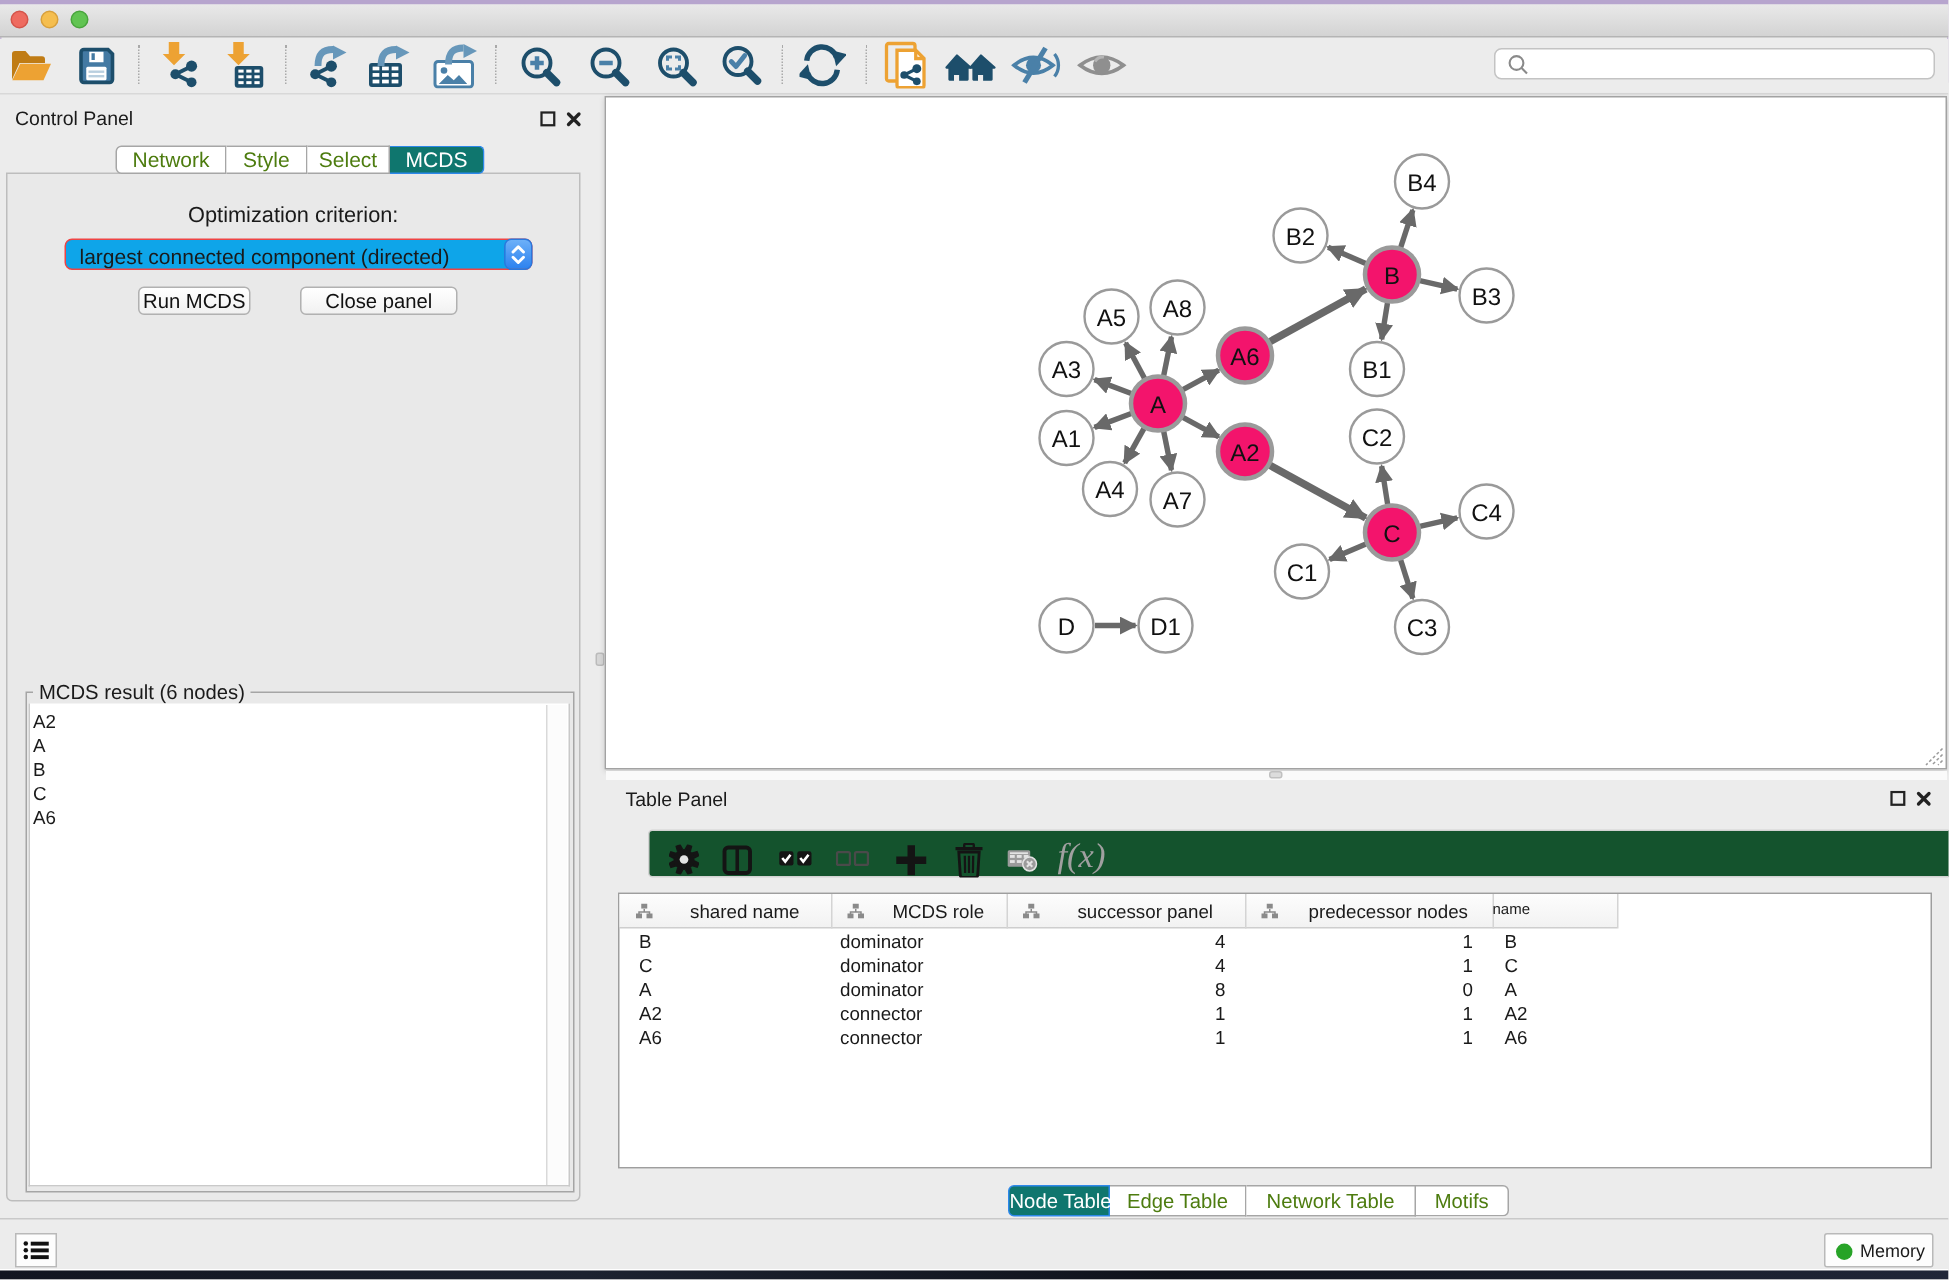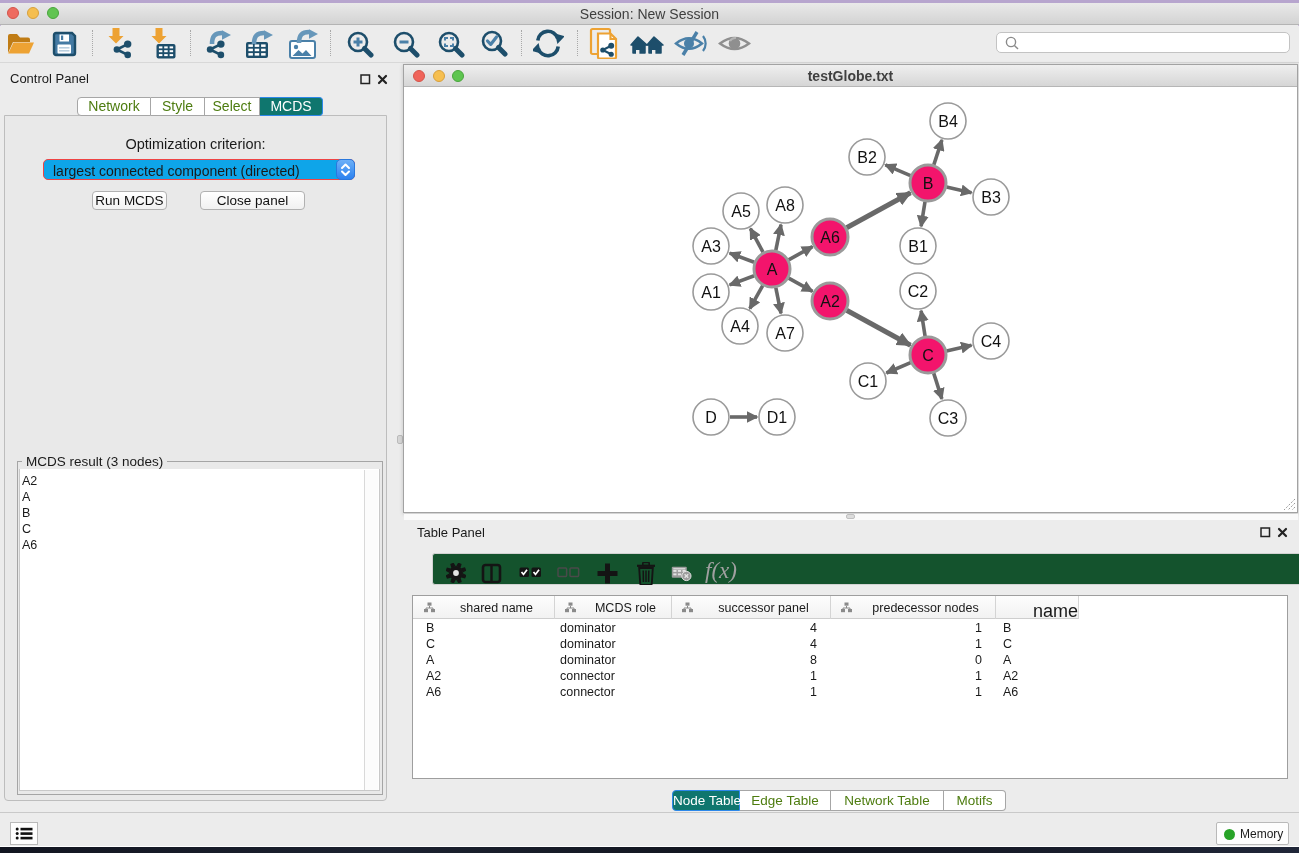--- a/index.html
+++ b/index.html
@@ -28,21 +28,20 @@
 <body>
 
 <div class="abs" style="left:0;top:0;width:1299px;height:3px;background:#b7a5ce"></div>
 <div class="abs" style="left:0;top:3px;width:1px;height:52px;background:#c9bad9"></div>
 <div class="abs" style="left:1298px;top:3px;width:1px;height:52px;background:#c9bad9"></div>
 
 <div class="titlebar">
  <div class="tl" style="left:7px;background:#ee6b60;border:1px solid #d4544a"></div>
  <div class="tl" style="left:27px;background:#f5be4f;border:1px solid #d8a03c"></div>
  <div class="tl" style="left:46.5px;background:#61c452;border:1px solid #49a53d"></div>
- <div class="wintitle">Session: New Session</div>
 </div>
 
 <div class="toolbar">
     <svg style="position:absolute;left:7px;top:6px" width="28" height="25">
       <path d="M1,21 V4 a2,2 0 0 1 2,-2 h7 l3,3.5 h8 a2,2 0 0 1 2,2 V10 H6 z" fill="#c07c15"></path>
       <path d="M6.5,10.5 h20.5 l-5,11 H1.2 z" fill="#eda233"></path>
     </svg>
 <svg style="position:absolute;left:52px;top:5px" width="25" height="26">
       <path d="M2,4 a2,2 0 0 1 2,-2 h16 l3,3 v17 a2,2 0 0 1 -2,2 H4 a2,2 0 0 1 -2,-2 z" fill="#447aa3" stroke="#1d4e6b" stroke-width="2.4"></path>
       <rect x="7.5" y="3.5" width="9.5" height="7" fill="#fff"></rect>
@@ -197,34 +196,28 @@
   <svg width="17" height="19">
         <path d="M5,8 L8.5,4.5 L12,8" fill="none" stroke="#fff" stroke-width="2" stroke-linecap="round" stroke-linejoin="round"></path>
         <path d="M5,11.5 L8.5,15 L12,11.5" fill="none" stroke="#fff" stroke-width="2" stroke-linecap="round" stroke-linejoin="round"></path>
       </svg>
  </div>
 </div>
 <div class="btn" style="left:92px;top:191px;width:75px;line-height:18px">Run MCDS</div>
 <div class="btn" style="left:200px;top:191px;width:105px;line-height:18px">Close panel</div>
 
 <div class="abs" style="left:17px;top:461px;width:366px;height:334px;border:1px solid #a5a5a5"></div>
-<div class="abs" style="left:22px;top:454px;background:#e9e9e9;padding:0 4px;font-size:13.5px">MCDS result (3 nodes)</div>
+<div class="abs" style="left:22px;top:454px;background:#e9e9e9;padding:0 4px;font-size:13.5px">MCDS result (6 nodes)</div>
 <div class="abs" style="left:19px;top:469px;width:361px;height:322px;background:#fff;border:1px solid #c9c9c9;border-top:none"></div>
 <div class="abs" style="left:364px;top:470px;width:14px;height:320px;background:#fcfcfc;border-left:1px solid #d9d9d9"></div>
 <div class="abs" style="left:22px;top:473px;font-size:12.5px;line-height:16px">A2<br>A<br>B<br>C<br>A6</div>
 
 <div class="abs" style="left:397px;top:435px;width:6px;height:9px;background:#d6d6d6;border:1px solid #bbb;border-radius:2px"></div>
 
 <div class="winframe" style="left:403px;top:64px;width:895px;height:449px">
- <div class="iwtitle">
-  <div class="itl" style="left:9px;background:#f0645a;border:1px solid #d4544a"></div>
-  <div class="itl" style="left:28.5px;background:#f6bf50;border:1px solid #d8a03c"></div>
-  <div class="itl" style="left:48px;background:#5ec550;border:1px solid #49a53d"></div>
-  <div class="wintitle" style="top:3px;font-weight:bold;font-size:14px">testGlobe.txt</div>
- </div>
  <svg width="14" height="14" style="position:absolute;right:1px;bottom:1px">
       <g stroke="#9a9a9a" stroke-width="1" stroke-dasharray="2,1.5">
         <line x1="13" y1="2" x2="2" y2="13"></line>
         <line x1="13" y1="6" x2="6" y2="13"></line>
         <line x1="13" y1="10" x2="10" y2="13"></line>
       </g>
     </svg>
 </div>
 <svg width="894" height="424" style="position:absolute;left:404px;top:87px" font-family="Liberation Sans, sans-serif">
 <defs>
@@ -397,21 +390,21 @@
 <svg style="position:absolute;left:427px;top:6px" width="13" height="11">
       <g fill="none" stroke="#8a8a8a" stroke-width="1">
         <path d="M6.5,4 v2 M3,8 v-2 h7 v2"></path>
       </g>
       <rect x="4.5" y="0.5" width="4" height="3.2" fill="#8a8a8a"></rect>
       <rect x="1" y="7" width="4" height="3.2" fill="#8a8a8a"></rect>
       <rect x="8" y="7" width="4" height="3.2" fill="#8a8a8a"></rect>
     </svg>
 <div style="position:absolute;left:443px;top:5px;width:139px;text-align:center;font-size:12.5px;color:#1a1a1a">predecessor nodes</div>
 <div style="position:absolute;left:665px;top:0;width:1px;height:23px;background:#d4d4d4"></div>
-<div style="position:absolute;left:582px;top:5px;width:83px;text-align:right;font-size:18px;color:#1a1a1a">name</div>
+<div style="position:absolute;left:582px;top:5px;width:83px;text-align:left;font-size:10px;color:#1a1a1a">name</div>
 <div style="position:absolute;left:13px;top:25px;font-size:12.5px">B</div>
 <div style="position:absolute;left:147px;top:25px;font-size:12.5px">dominator</div>
 <div style="position:absolute;left:258px;top:25px;width:146px;text-align:right;font-size:12.5px">4</div>
 <div style="position:absolute;left:417px;top:25px;width:152px;text-align:right;font-size:12.5px">1</div>
 <div style="position:absolute;left:590px;top:25px;font-size:12.5px">B</div>
 <div style="position:absolute;left:13px;top:41px;font-size:12.5px">C</div>
 <div style="position:absolute;left:147px;top:41px;font-size:12.5px">dominator</div>
 <div style="position:absolute;left:258px;top:41px;width:146px;text-align:right;font-size:12.5px">4</div>
 <div style="position:absolute;left:417px;top:41px;width:152px;text-align:right;font-size:12.5px">1</div>
 <div style="position:absolute;left:590px;top:41px;font-size:12.5px">C</div>

